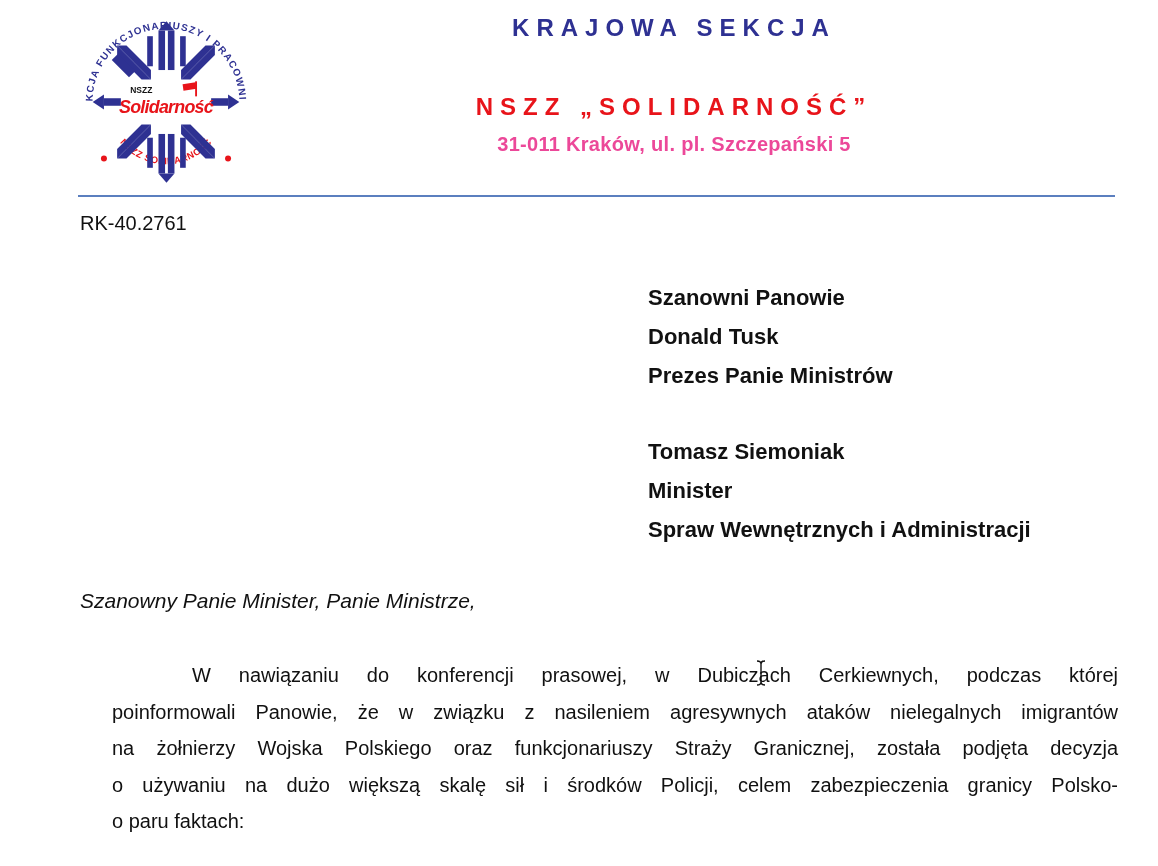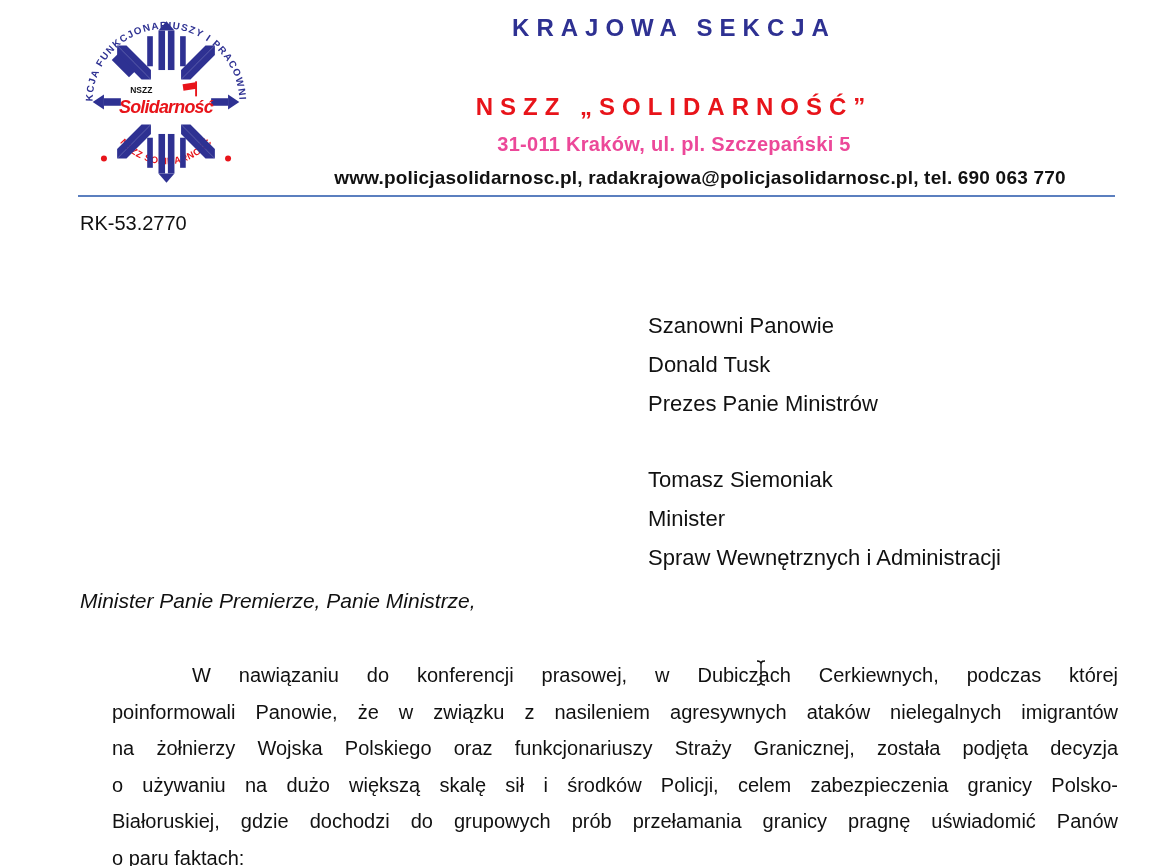--- a/index.html
+++ b/index.html
@@ -89,23 +89,22 @@
   .date-line {
     position: absolute;
     left: 648px;
     top: 212px;
     font-size: 20px;
   }
   .recipient {
     position: absolute;
     left: 648px;
     font-size: 22px;
-    font-weight: normal;
+    font-weight: bold;
     line-height: 39px;
-    margin-top: 28px;
   }
   .recipient-1 { top: 278px; }
   .recipient-2 { top: 432px; }
   .recipient div { white-space: nowrap; }
   .salutation {
     position: absolute;
     left: 80px;
     top: 589px;
     font-size: 21px;
     font-style: italic;
@@ -194,43 +193,41 @@
     <rect x="52" y="78" width="96" height="42" fill="#ffffff"></rect>
     <text x="62" y="90" font-family="Liberation Sans, sans-serif" font-size="9" font-weight="bold" fill="#111">NSZZ</text>
     <text x="100" y="112" text-anchor="middle" font-family="Liberation Sans, sans-serif" font-size="19" font-weight="bold" font-style="italic" fill="#e8141a" letter-spacing="-0.8">Solidarność</text>
     <rect x="118" y="80" width="14" height="7" fill="#e8141a" transform="rotate(-8 125 83)"></rect>
     <rect x="131" y="78" width="2" height="16" fill="#e8141a"></rect>
   </svg>
 
   <div class="org-lines org-line-1">KRAJOWA SEKCJA</div>
   <div class="org-lines org-line-3">NSZZ „SOLIDARNOŚĆ”</div>
   <div class="org-lines org-line-4">31-011 Kraków, ul. pl. Szczepański 5</div>
-  <div class="org-lines org-line-5">www.policjasolidarnosc.pl, radakrajowa@policjasolidarnosc.pl, tel. 690 063 770</div>
   <div class="header-rule"></div>
 
-  <div class="ref-number">RK-53.2770</div>
+  <div class="ref-number">RK-40.2761</div>
 
   <div class="recipient recipient-1">
     <div>Szanowni Panowie</div>
     <div>Donald Tusk</div>
     <div>Prezes Panie Ministrów</div>
   </div>
   <div class="recipient recipient-2">
     <div>Tomasz Siemoniak</div>
     <div>Minister</div>
     <div>Spraw Wewnętrznych i Administracji</div>
   </div>
 
-  <div class="salutation">Minister Panie Premierze, Panie Ministrze,</div>
+  <div class="salutation">Szanowny Panie Minister, Panie Ministrze,</div>
 
   <div class="body-para">
     <span class="body-line first">W nawiązaniu do konferencji prasowej, w Dubiczach Cerkiewnych, podczas której</span>
     <span class="body-line">poinformowali Panowie, że w związku z nasileniem agresywnych ataków nielegalnych imigrantów</span>
     <span class="body-line">na żołnierzy Wojska Polskiego oraz funkcjonariuszy Straży Granicznej, została podjęta decyzja</span>
     <span class="body-line">o używaniu na dużo większą skalę sił i środków Policji, celem zabezpieczenia granicy Polsko-</span>
-    <span class="body-line">Białoruskiej, gdzie dochodzi do grupowych prób przełamania granicy pragnę uświadomić Panów</span>
     <span class="body-line last">o paru faktach:</span>
   </div>
 
   <svg class="cursor-ibeam" viewBox="0 0 12 26">
     <path d="M2,1 Q6,1 6,4 L6,22 Q6,25 2,25 M10,1 Q6,1 6,4 M6,22 Q6,25 10,25" stroke="#111" stroke-width="1.4" fill="none"></path>
   </svg>
 </div>
 
 </body></html>

